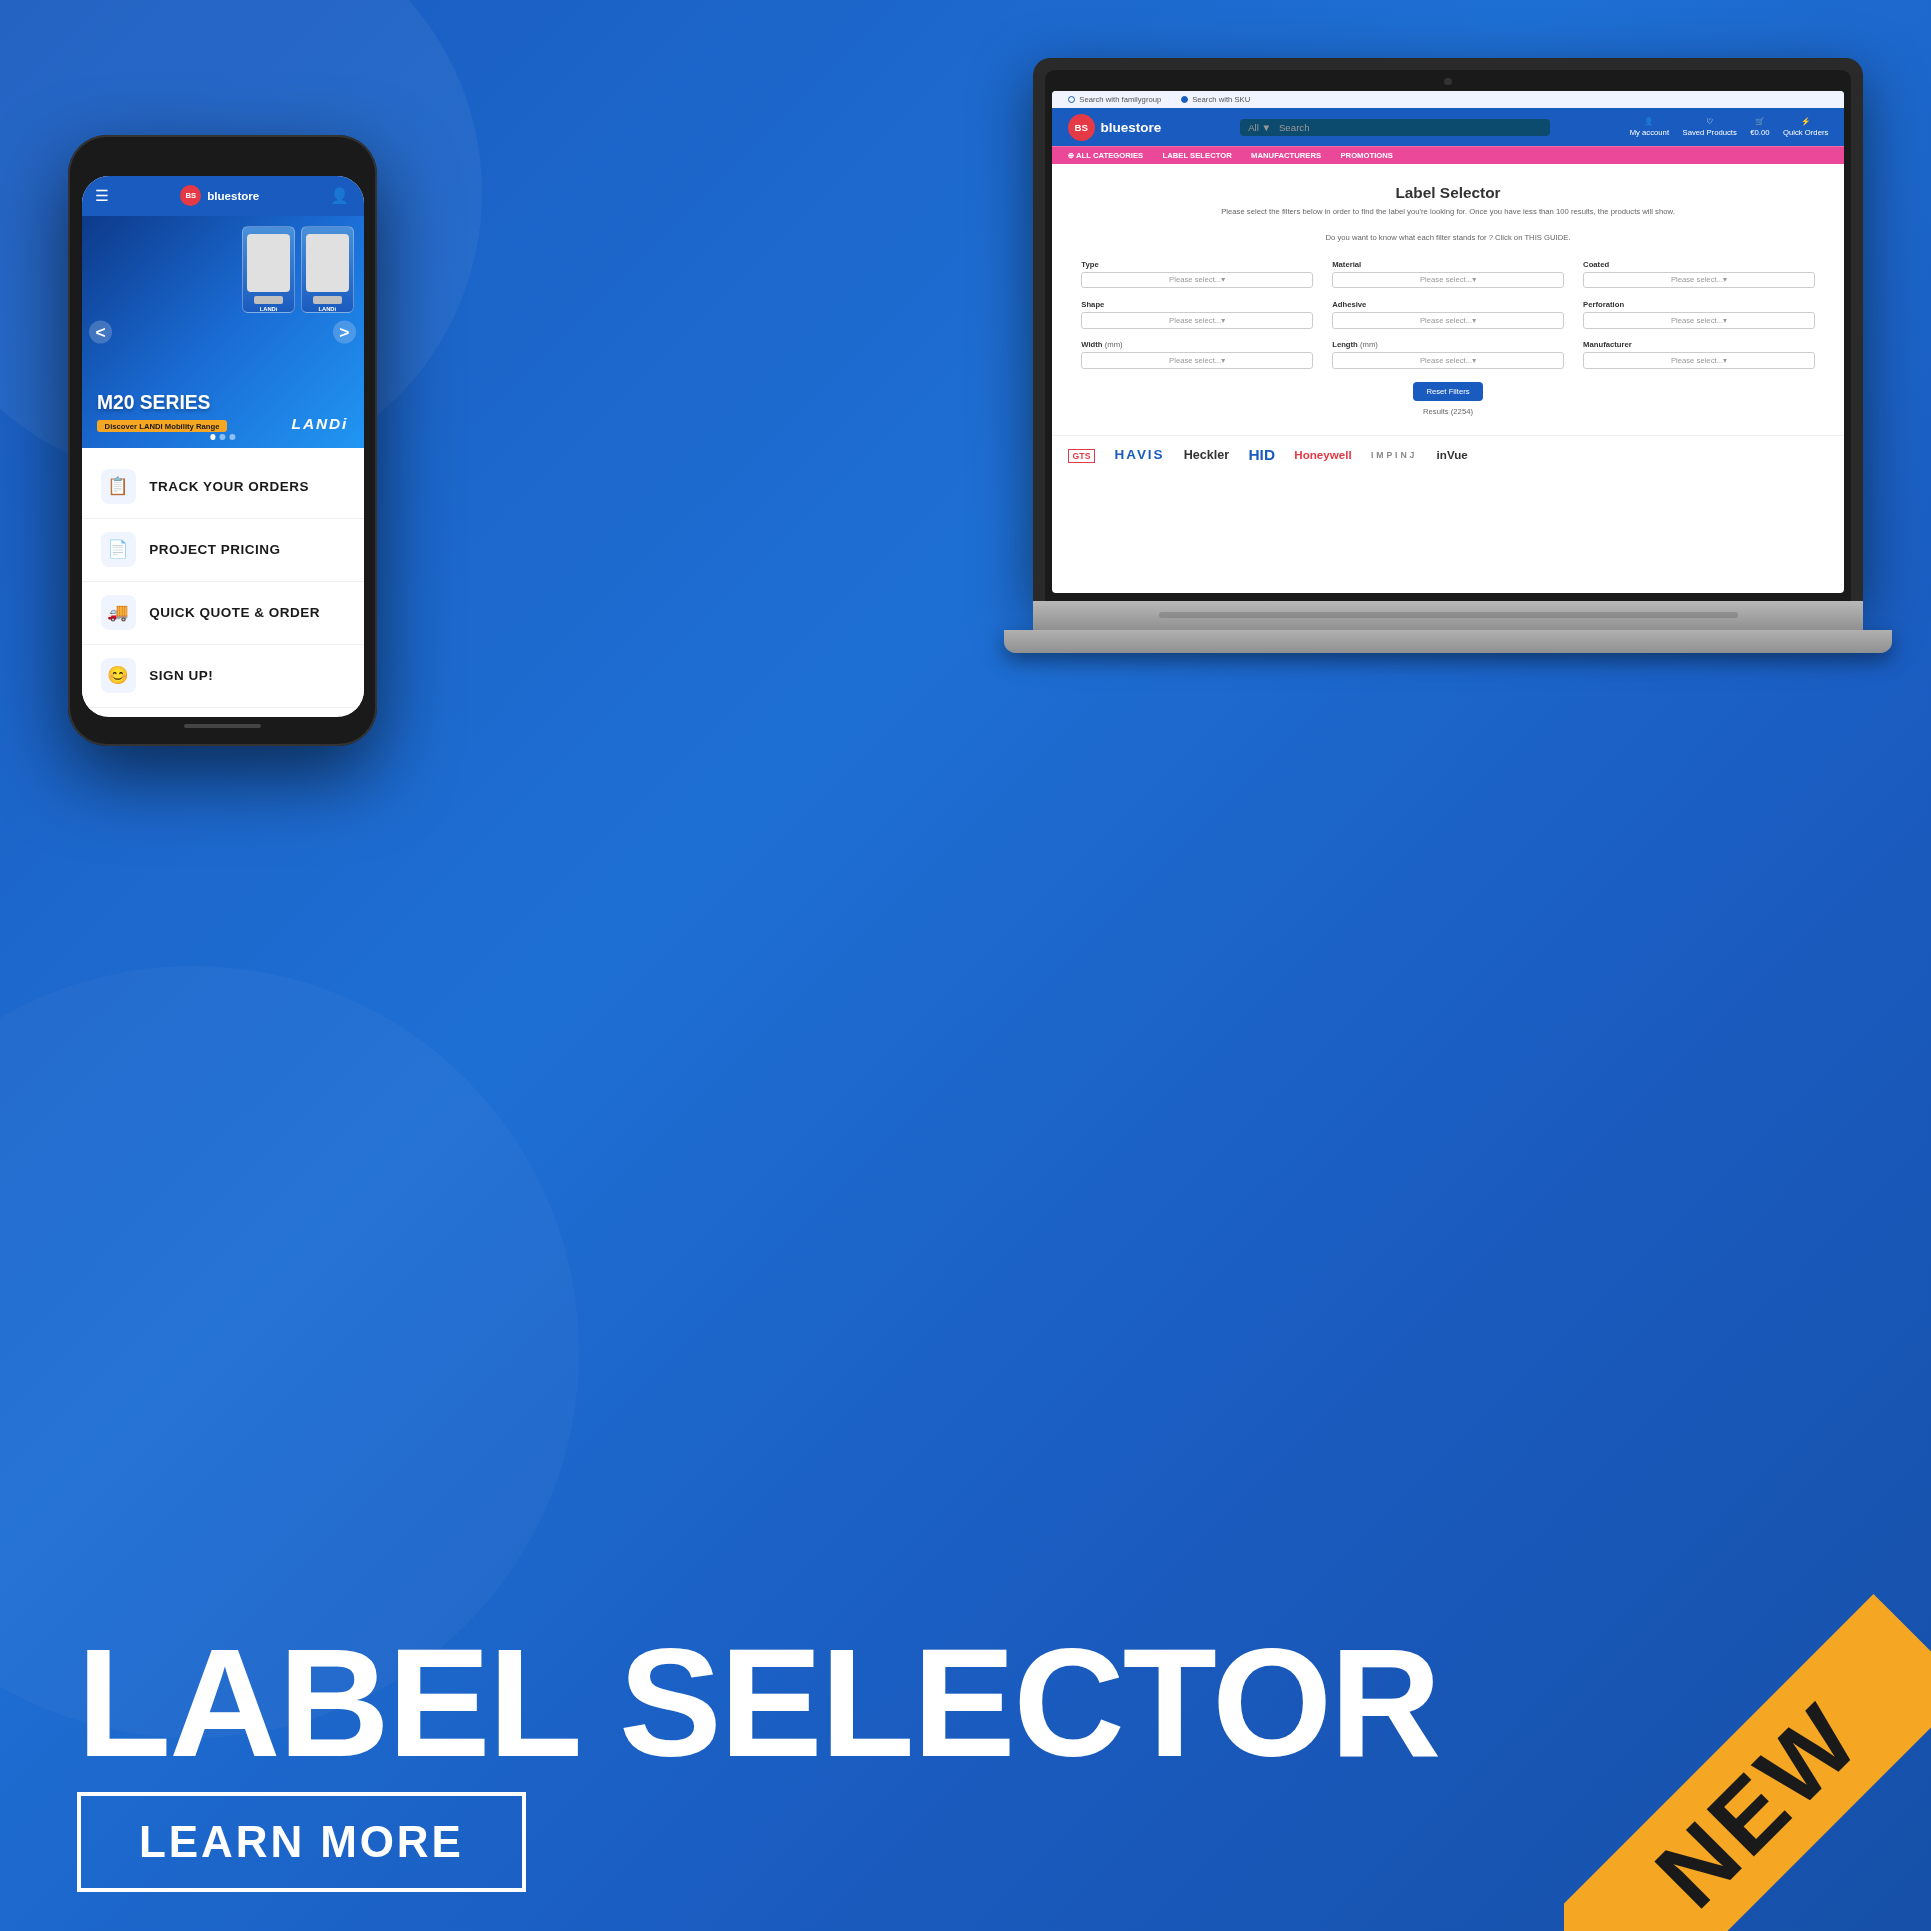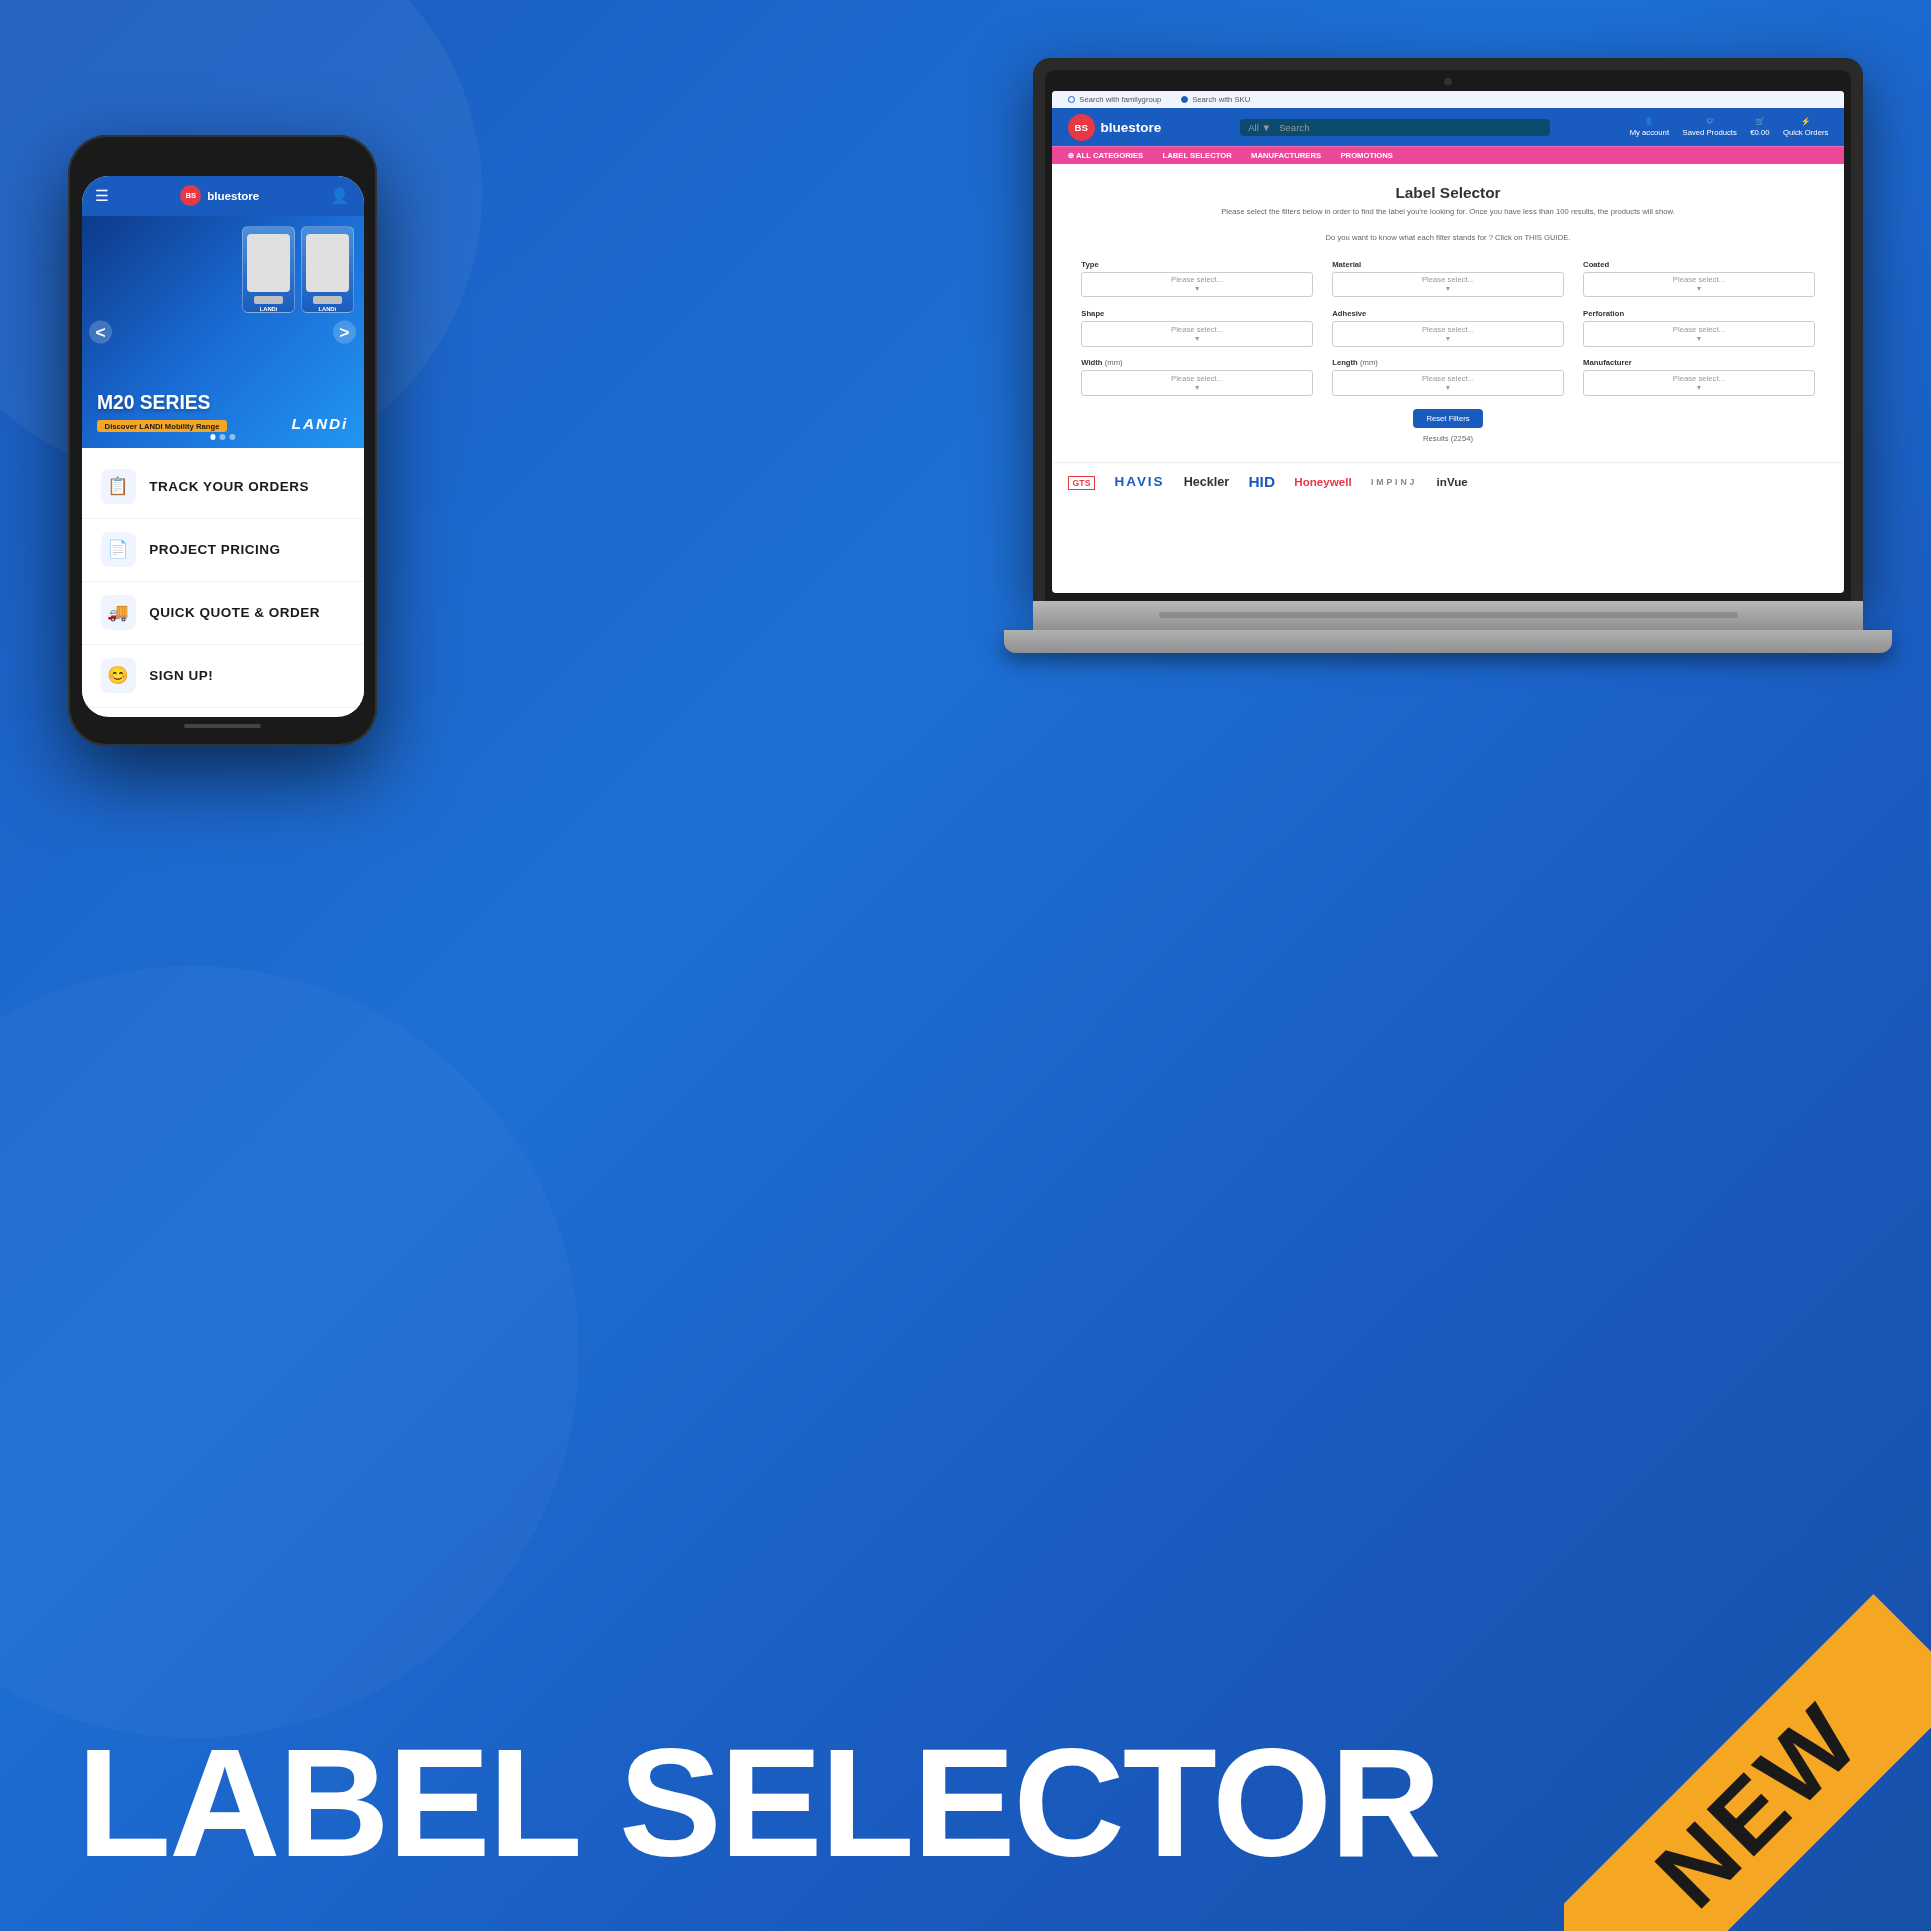--- a/index.html
+++ b/index.html
@@ -231,22 +231,21 @@
     .filter-select {
       width: 100%;
       border: 1px solid #ccc;
       border-radius: 2.9px;
       padding: 2.9px 5.8px;
       font-size: 7.7px;
       color: #999;
       background: white;
       display: flex;
       align-items: center;
-      justify-content: flex-end;
-      flex-direction: column;
+      justify-content: center;
     }
 
     .reset-btn {
       background: #1a5bbf;
       color: white;
       border: none;
       padding: 4.8px 13.5px;
       border-radius: 3.9px;
       font-size: 7.7px;
       cursor: pointer;
@@ -856,20 +855,21 @@
           <div class="keyboard-detail"></div>
         </div>
         <div class="laptop-bottom"></div>
       </div>
     </div>
 
   </div>
 
   <div class="bottom-section">
     <div class="main-title">LABEL SELECTOR</div>
+    <div class="learn-more-btn">LEARN MORE</div>
   </div>
 
   <div class="new-badge-wrapper">
     <div class="new-badge">
       <span class="new-badge-text">NEW</span>
     </div>
   </div>
 
 </div>
 

